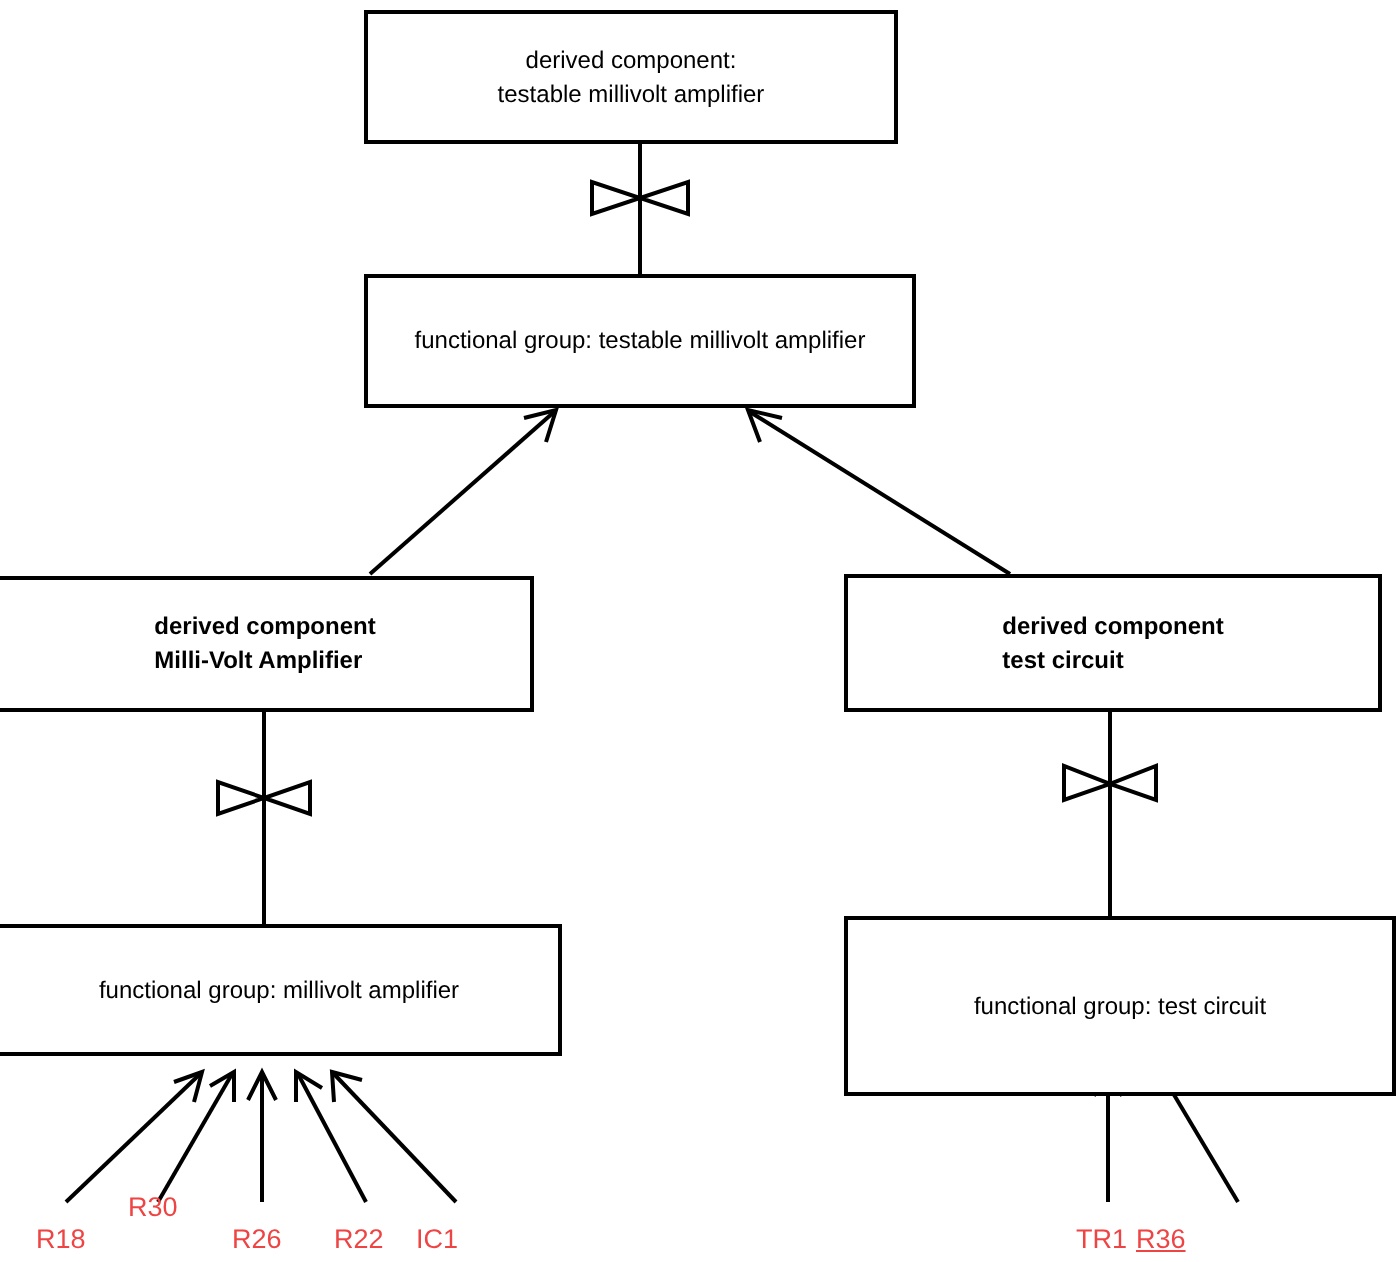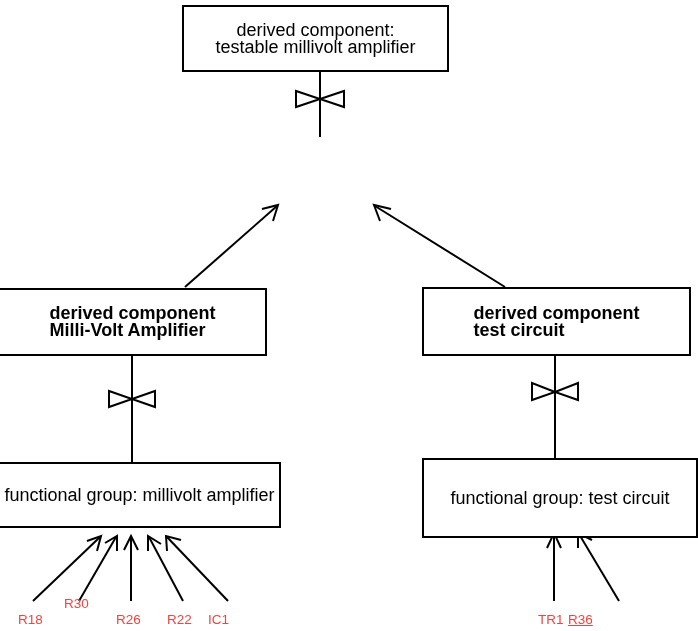--- a/index.html
+++ b/index.html
@@ -13,21 +13,21 @@
   svg#wires{position:absolute;left:0;top:0;width:698px;height:631px;}
   .node{
     position:absolute;
     box-sizing:border-box;
     border:2px solid #000000;
     background:#ffffff;
     display:flex;
     align-items:center;
     justify-content:center;
     color:#000000;
-    font-size:18px;
+    font-size:12px;
     line-height:17px;
     white-space:pre;
   }
   .node .txt{display:block;}
   .node.left-text{justify-content:center;}
   .node.left-text .txt{text-align:left;font-weight:bold;}
   .node.center-text .txt{text-align:center;}
   .leaf-label{
     position:absolute;
     color:#ef4444;
@@ -88,36 +88,39 @@
 
     <line x1="619" y1="601" x2="579" y2="534" stroke="#000" stroke-width="2"></line>
     <polyline points="578,548 578,533 592,540" fill="none" stroke="#000" stroke-width="2"></polyline>
   </svg>
 
   <div class="node center-text" style="left:182px;top:5px;width:267px;height:67px;">
     <span class="txt">derived component:
 testable millivolt amplifier</span>
   </div>
 
+  <div class="node center-text" style="left:182px;top:137px;width:276px;height:67px;">
+    <span class="txt">functional group: testable millivolt amplifier</span>
+  </div>
 
   <div class="node left-text" style="left:-2px;top:288px;width:269px;height:68px;">
     <span class="txt">derived component
 Milli-Volt Amplifier</span>
   </div>
 
   <div class="node left-text" style="left:422px;top:287px;width:269px;height:69px;">
     <span class="txt">derived component
 test circuit</span>
   </div>
 
   <div class="node center-text" style="left:-2px;top:462px;width:283px;height:66px;">
     <span class="txt">functional group: millivolt amplifier</span>
   </div>
 
-  <div class="node center-text" style="left:422px;top:458px;width:276px;height:80px;">
+  <div class="node center-text" style="left:422px;top:458px;width:276px;height:90px;">
     <span class="txt">functional group: test circuit</span>
   </div>
 
   <div class="leaf-label" style="left:18px;top:612px;">R18</div>
   <div class="leaf-label" style="left:64px;top:596px;">R30</div>
   <div class="leaf-label" style="left:116px;top:612px;">R26</div>
   <div class="leaf-label" style="left:167px;top:612px;">R22</div>
   <div class="leaf-label" style="left:208px;top:612px;">IC1</div>
   <div class="leaf-label" style="left:538px;top:612px;">TR1</div>
   <div class="leaf-label" style="left:568px;top:612px;text-decoration:underline;">R36</div>

